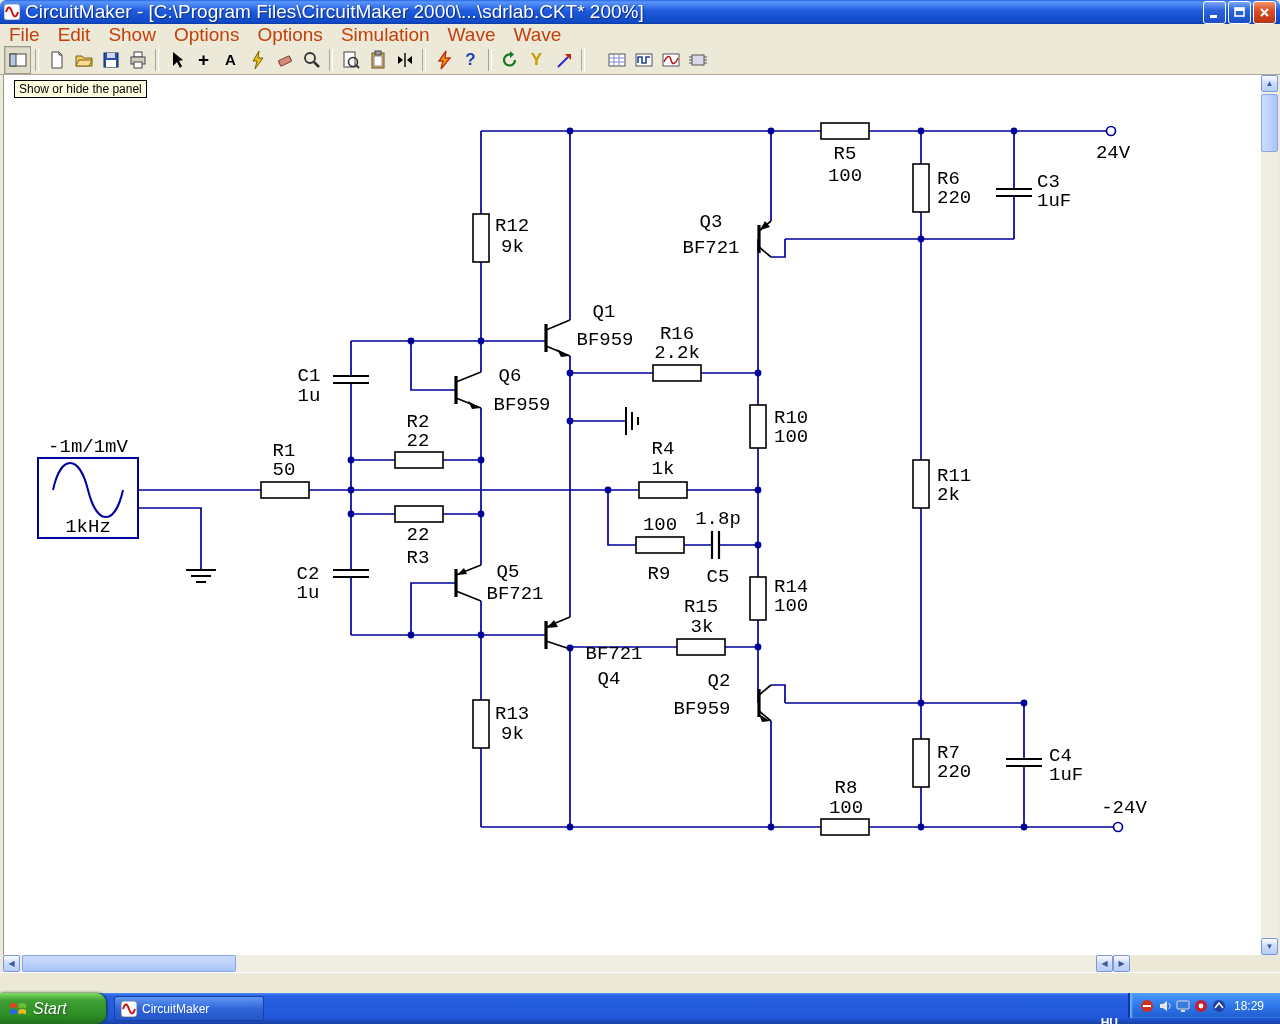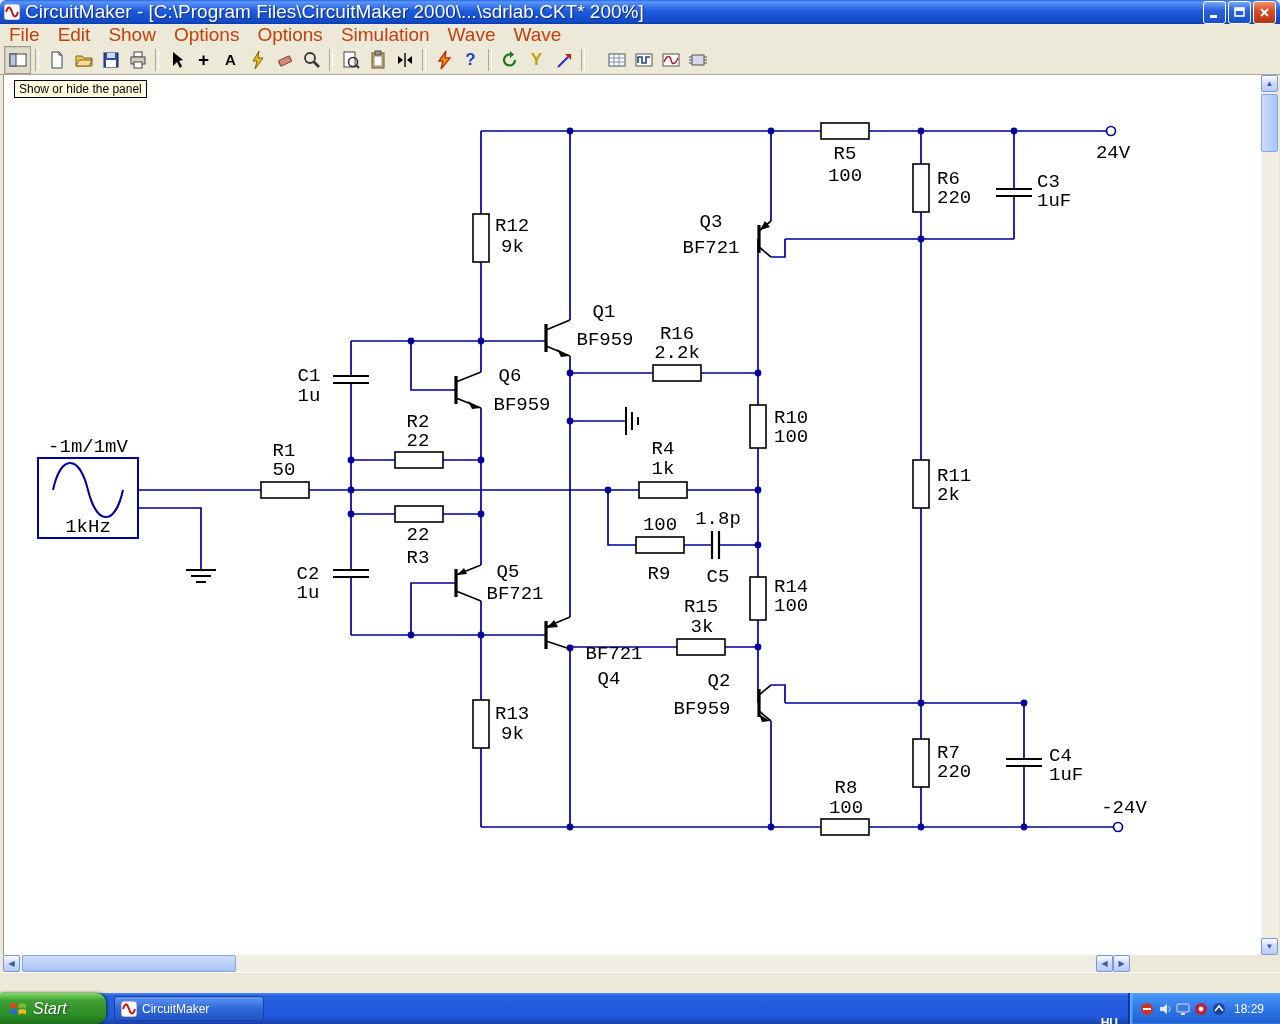--- a/index.html
+++ b/index.html
@@ -47,21 +47,21 @@
   
   .taskbar{position:absolute;left:0;top:993px;width:1280px;height:31px;
     background:linear-gradient(180deg,#4a8cf7 0%,#2761e2 9%,#2157db 80%,#1941a5 100%);}
   .startbtn{position:absolute;left:0;top:0;height:31px;width:106px;border-radius:0 10px 10px 0;
     background:linear-gradient(180deg,#7ede5e 0%,#3f9e34 25%,#2e8f26 70%,#1e6f1a 100%);
     display:flex;align-items:center;gap:5px;padding-left:8px;box-sizing:border-box;box-shadow:1px 0 3px #0d3b12;}
   .startbtn span{color:#fff;font-size:16px;font-weight:normal;font-style:italic;text-shadow:1px 1px 2px #1c5417;}
   .taskbtn{position:absolute;left:114px;top:3px;width:150px;height:25px;border-radius:3px;
     background:linear-gradient(180deg,#5e97f2,#2d63d8 55%,#2456c4);border:1px solid #1a3f9e;
     display:flex;align-items:center;gap:5px;padding-left:6px;box-sizing:border-box;color:#fff;font-size:12px;}
-  .tray{position:absolute;right: 0;top:0;width:152px;height:31px;
+  .tray{position:absolute;right: 0;top:0;width:152px;height:25px;
     background:linear-gradient(180deg,#4a9bf8 0%,#2f77ea 50%,#1f5ed0 100%);
     border-left:2px solid #1238a0;box-shadow:inset 2px 0 2px #6db1fb;
     display:flex;align-items:center;gap:4px;padding-left:10px;box-sizing:border-box;}
   .lang{position:absolute;right:162px;top:23px;color:#fff;font-size:12px;font-weight:bold;}
   .clock{color:#fff;font-size:12px;margin-left:4px;}
   
   svg text.lbl{font-family:"Liberation Mono",monospace;font-size:19px;fill:#000;text-anchor:middle;}
   svg text.lbl-s{font-family:"Liberation Mono",monospace;font-size:19px;fill:#000;text-anchor:start;}
 </style>
 </head>

